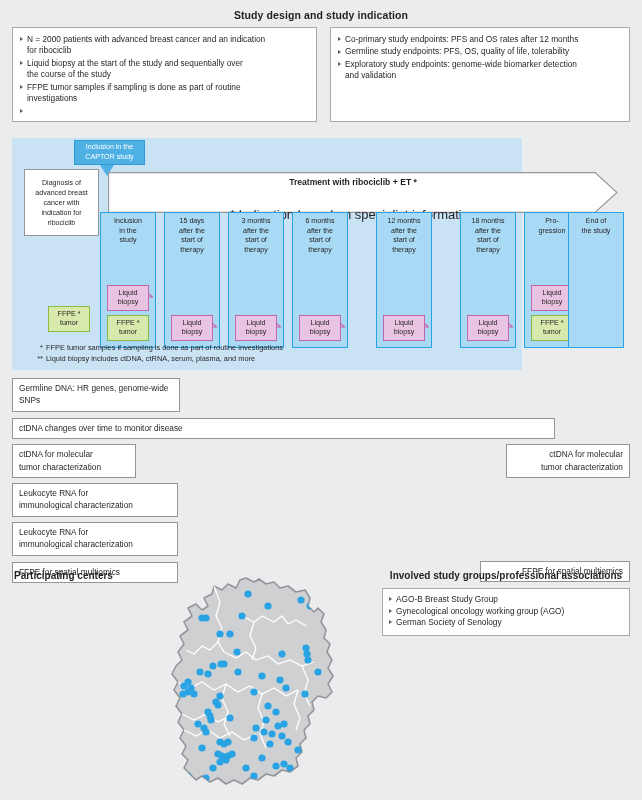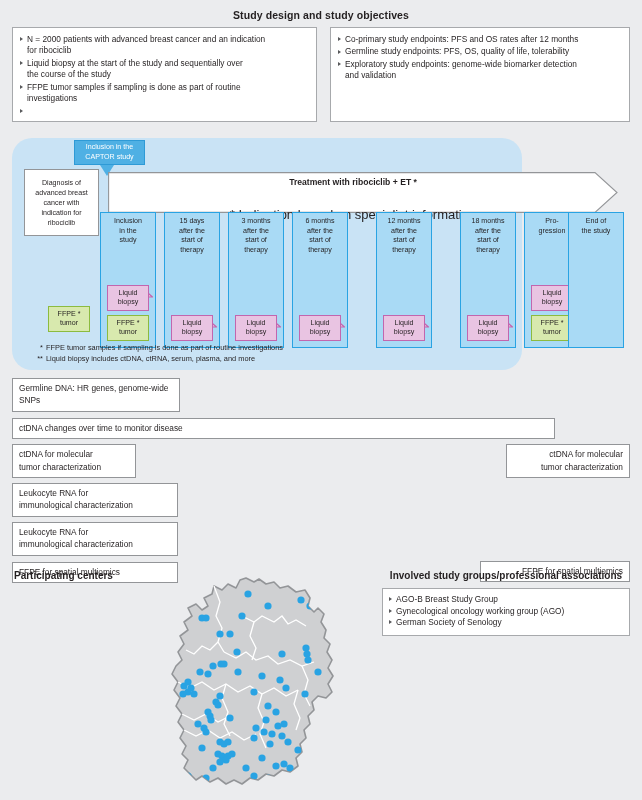--- a/index.html
+++ b/index.html
@@ -52,21 +52,20 @@
     border-bottom: 2.6px solid transparent;
   }
   .bullet-text { white-space: pre-line; }
 
   
   .timeline-panel {
     position: absolute;
     left: 12px; top: 138px;
     width: 510px; height: 232px;
     background: #c9e3f5;
-    border-radius: 20px;
   }
   .inclusion-tag {
     position: absolute;
     left: 62px; top: 2px;
     width: 71px; height: 25px;
     background: #4fb0e4;
     border: 1px solid #2e9ad6;
     color: #ffffff;
     font-size: 7.1px;
     line-height: 9.6px;
@@ -228,21 +227,21 @@
   .map-wrap {
     position: absolute;
     left: 158px; top: 572px;
     width: 178px; height: 222px;
   }
   .map-wrap svg { display: block; }
 </style>
 </head>
 <body>
 
-<div class="page-title">Study design and study objectives</div>
+<div class="page-title">Study design and study indication</div>
 
 <div class="top-row">
   <div class="info-box left">
     <div class="bullet-line">
       <span class="tri"></span>
       <span class="bullet-text">N = 2000 patients with advanced breast cancer and an indication
 for ribociclib</span>
     </div>
     <div class="bullet-line">
       <span class="tri"></span>

